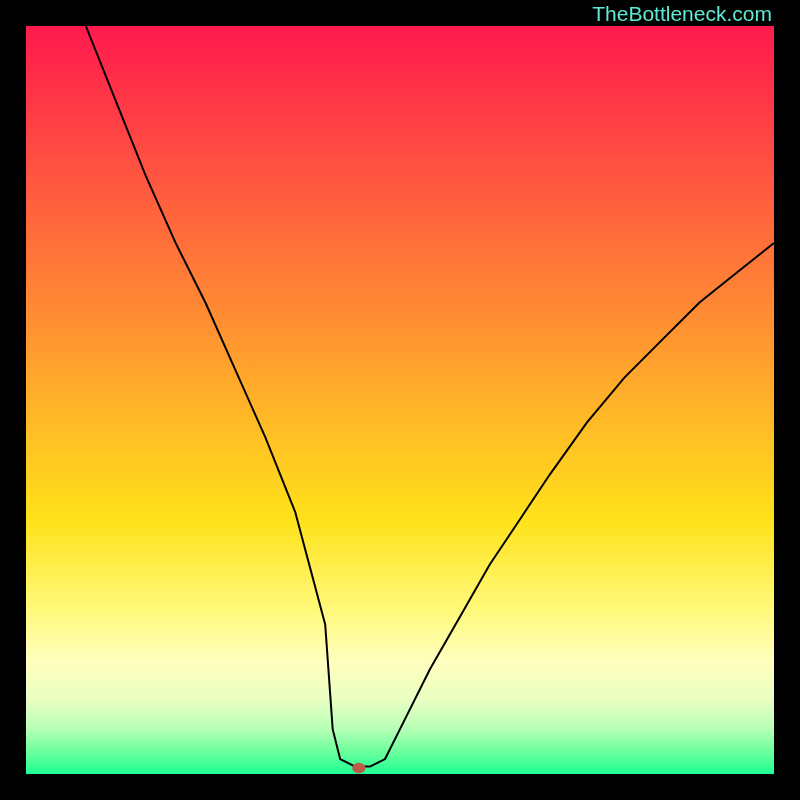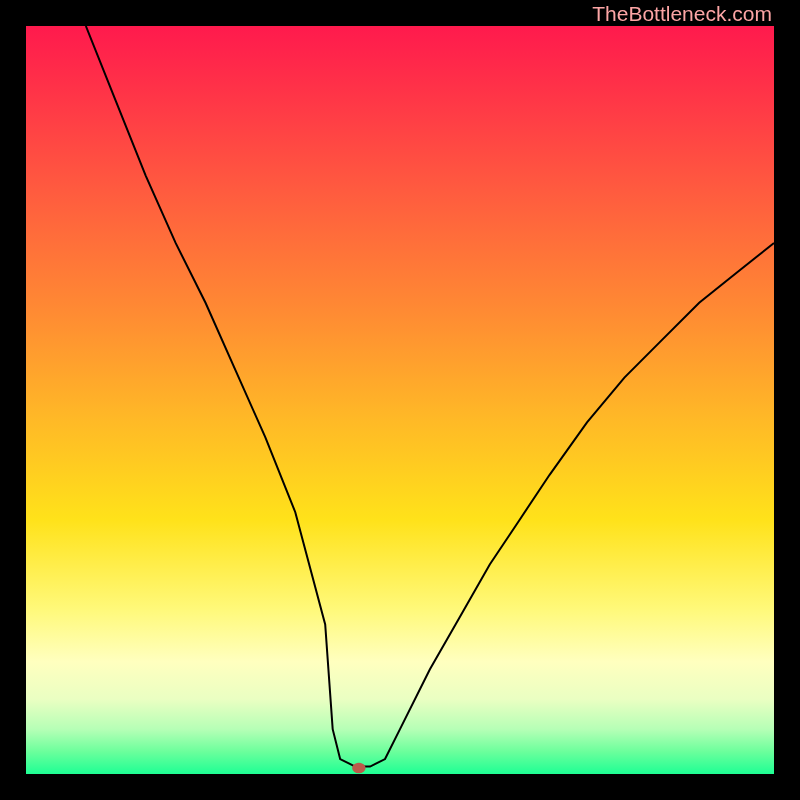--- a/index.html
+++ b/index.html
@@ -41,21 +41,21 @@
       #eaffc2 90%,
       #b6ffb6 94%,
       #6cff9c 97%,
       #1eff94 100%
     );
   }
   .watermark {
     position: absolute;
     top: 2px;
     right: 28px;
-    color: #fca5a5;
+    color: #5eead4;
     font-size: 21px;
     font-weight: 500;
   }
   svg.curve {
     position: absolute;
     inset: 0;
   }
 </style>
 </head>
 <body>

